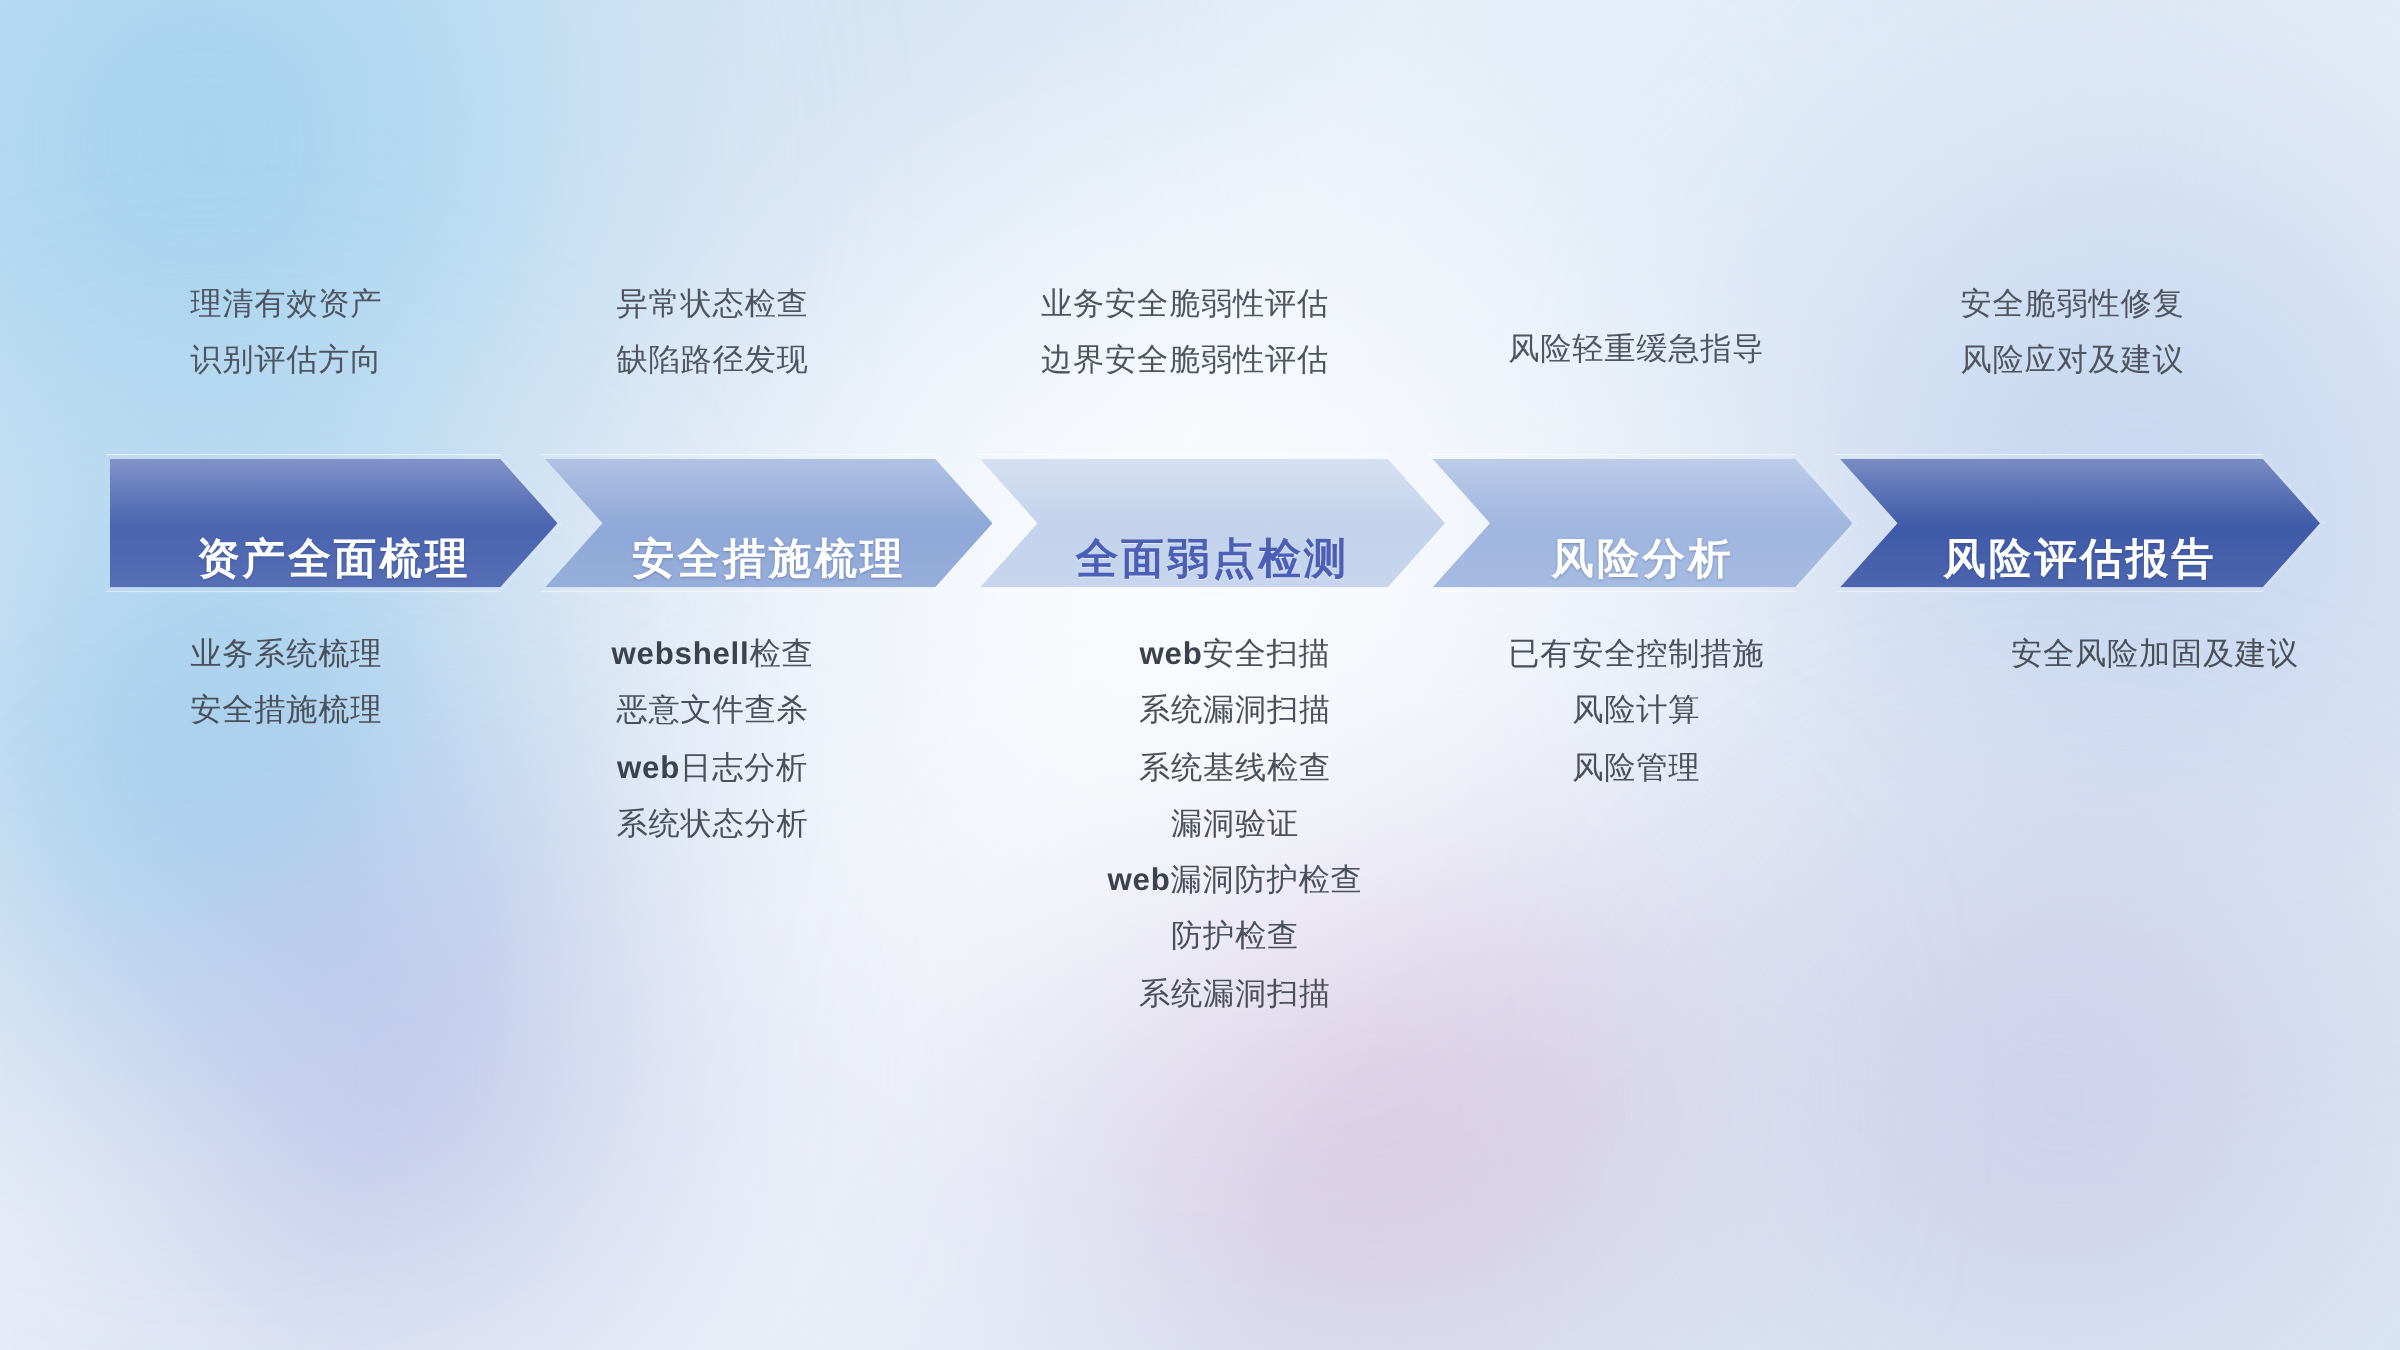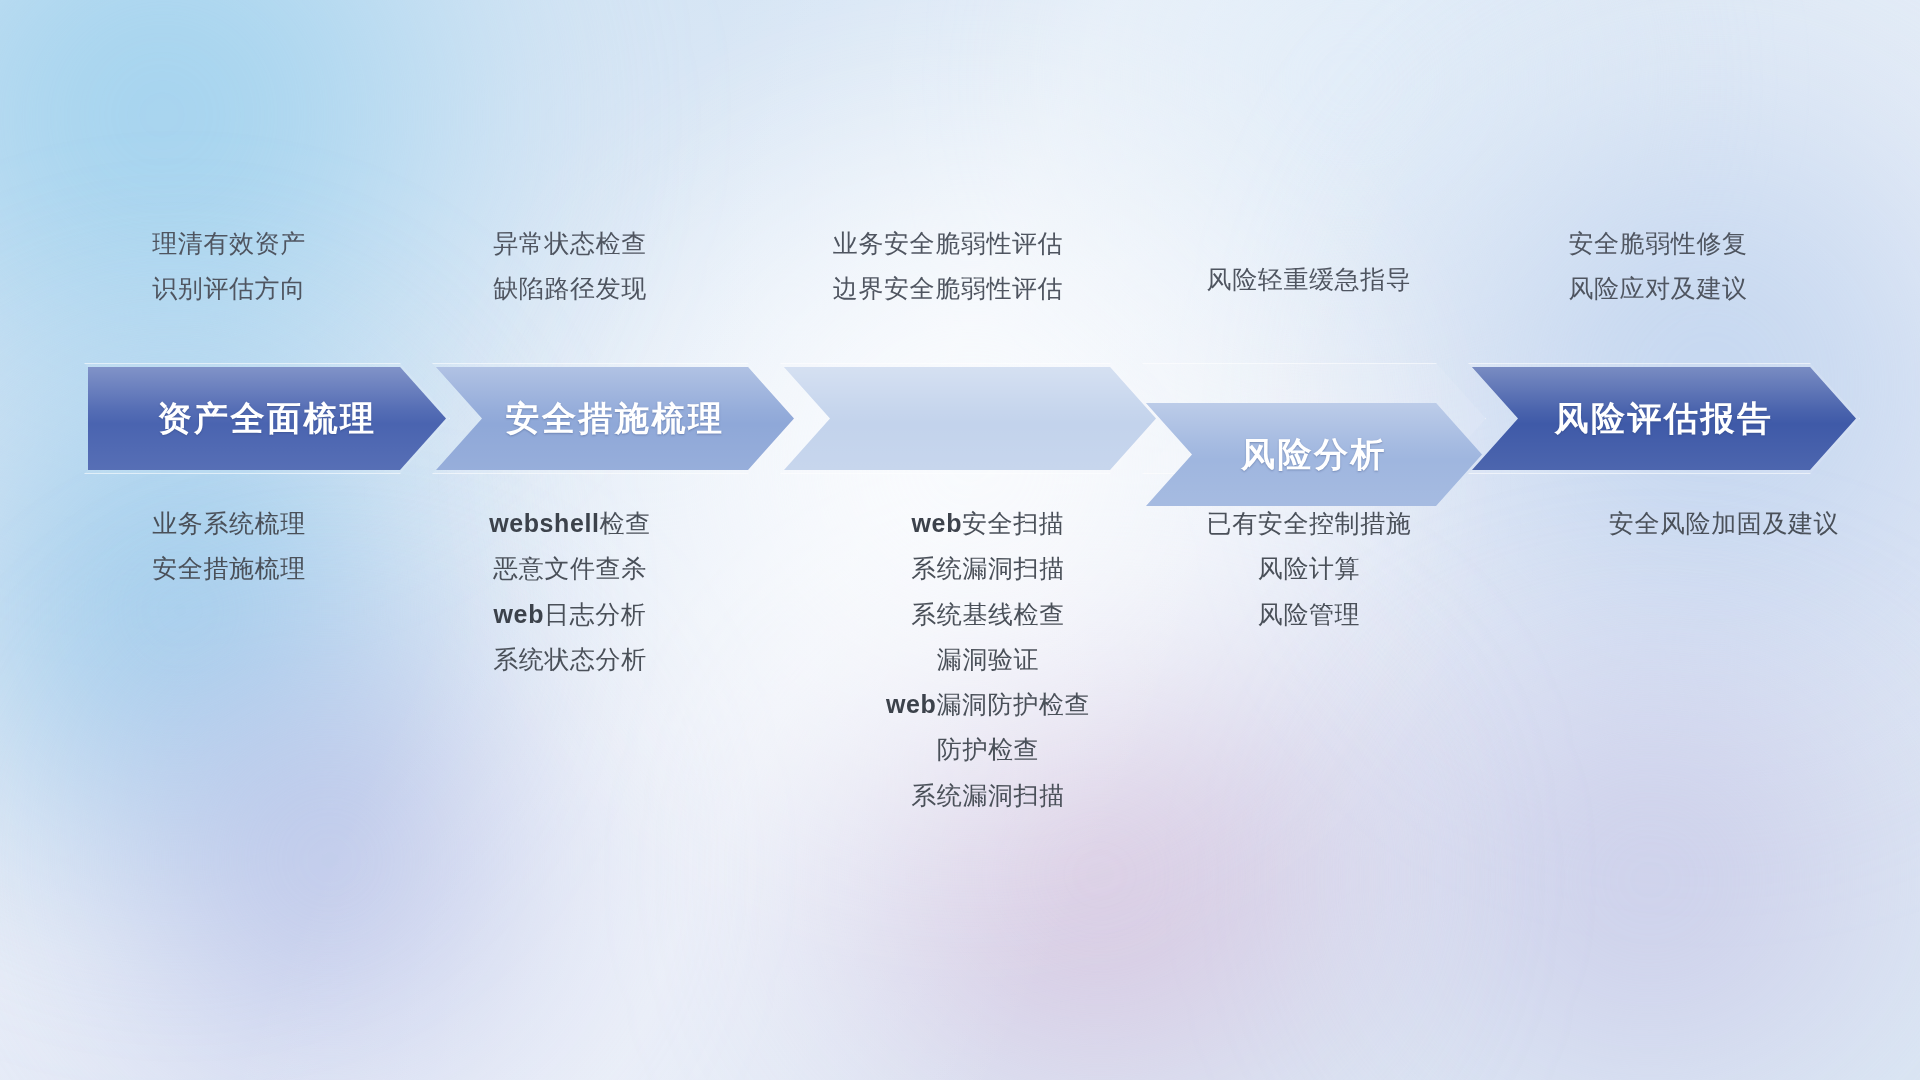--- a/index.html
+++ b/index.html
@@ -132,21 +132,21 @@
     left: 88px;
     top: 367px;
     width: 1768px;
     height: 103px;
   }
   .chev {
     position: absolute;
     top: 0;
     height: 103px;
     display: flex;
-    align-items: center;
+    align-items: flex-end;
     justify-content: center;
     -webkit-clip-path: polygon(0 0, calc(100% - 46px) 0, 100% 50%, calc(100% - 46px) 100%, 0 100%, 46px 50%);
     clip-path: polygon(0 0, calc(100% - 46px) 0, 100% 50%, calc(100% - 46px) 100%, 0 100%, 46px 50%);
   }
   .chev.first {
     -webkit-clip-path: polygon(0 0, calc(100% - 46px) 0, 100% 50%, calc(100% - 46px) 100%, 0 100%);
     clip-path: polygon(0 0, calc(100% - 46px) 0, 100% 50%, calc(100% - 46px) 100%, 0 100%);
   }
   .chev-label {
     font-size: 34px;
@@ -231,23 +231,24 @@
           <span class="chev-label" style="color: rgb(255, 255, 255); text-shadow: rgba(40, 60, 110, 0.35) 0px 1px 2px;">资产全面梳理</span>
         </div>
         <div class="chev-ghost" style="left: 344px; width: 366px;"></div>
         <div class="chev" style="left: 348px; width: 358px; background: linear-gradient(rgb(143, 168, 216) 0%, rgb(143, 168, 216) 55%, rgb(143, 168, 216) 100%); box-shadow: rgba(90, 110, 160, 0.22) 0px 2px 7px;">
           <div class="gloss"></div>
           <span class="chev-label" style="color: rgb(255, 255, 255); text-shadow: rgba(40, 60, 110, 0.35) 0px 1px 2px;">安全措施梳理</span>
         </div>
         <div class="chev-ghost" style="left: 692px; width: 380px;"></div>
         <div class="chev" style="left: 696px; width: 372px; background: linear-gradient(rgb(195, 211, 236) 0%, rgb(195, 211, 236) 55%, rgb(195, 211, 236) 100%); box-shadow: rgba(90, 110, 160, 0.22) 0px 2px 7px;">
           <div class="gloss"></div>
+          <span class="chev-label" style="color: rgb(74, 95, 181); text-shadow: rgba(255, 255, 255, 0.55) 0px 1px 1px;">全面弱点检测</span>
         </div>
         <div class="chev-ghost" style="left: 1054px; width: 344px;"></div>
-        <div class="chev" style="left: 1058px; width: 336px; background: linear-gradient(rgb(159, 182, 223) 0%, rgb(159, 182, 223) 55%, rgb(159, 182, 223) 100%); box-shadow: rgba(90, 110, 160, 0.22) 0px 2px 7px; margin-top: 36px;">
+        <div class="chev" style="left: 1058px; width: 336px; background: linear-gradient(rgb(159, 182, 223) 0%, rgb(159, 182, 223) 55%, rgb(159, 182, 223) 100%); box-shadow: rgba(90, 110, 160, 0.22) 0px 2px 7px;">
           <div class="gloss"></div>
           <span class="chev-label" style="color: rgb(255, 255, 255); text-shadow: rgba(40, 60, 110, 0.35) 0px 1px 2px;">风险分析</span>
         </div>
         <div class="chev-ghost" style="left: 1380px; width: 392px;"></div>
         <div class="chev" style="left: 1384px; width: 384px; background: linear-gradient(rgb(63, 90, 168) 0%, rgb(63, 90, 168) 55%, rgb(63, 90, 168) 100%); box-shadow: rgba(90, 110, 160, 0.22) 0px 2px 7px;">
           <div class="gloss"></div>
           <span class="chev-label" style="color: rgb(255, 255, 255); text-shadow: rgba(40, 60, 110, 0.35) 0px 1px 2px;">风险评估报告</span>
         </div>
       </div>
 

